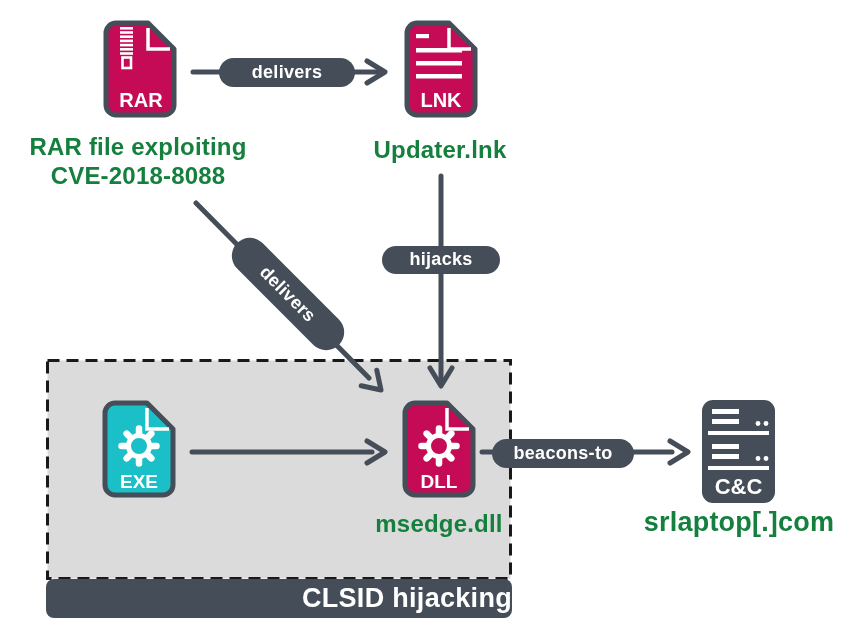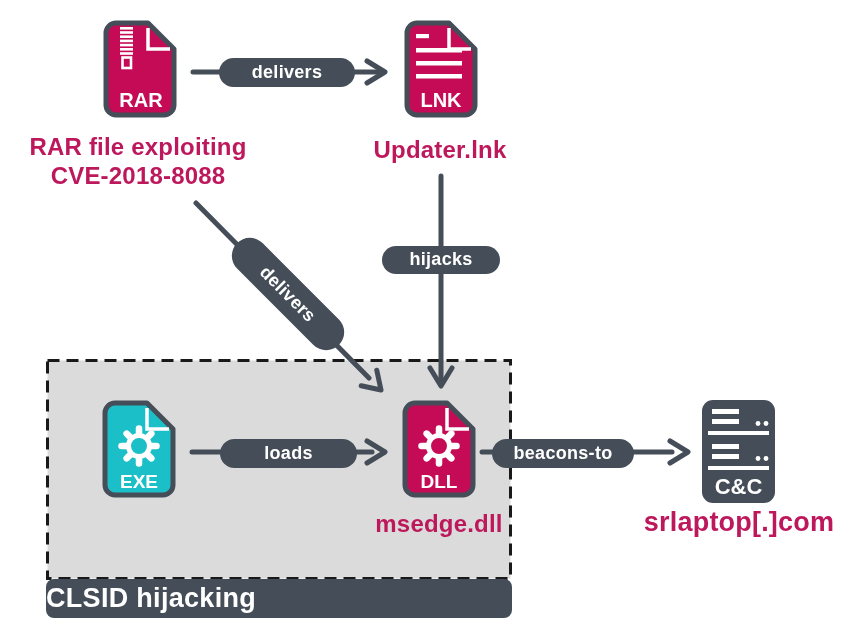--- a/index.html
+++ b/index.html
@@ -4,33 +4,33 @@
 <style>
   html,body{margin:0;padding:0;background:#ffffff;}
   .canvas{
     position:relative;width:850px;height:637px;background:#ffffff;
     font-family:"Liberation Sans",sans-serif;overflow:hidden;
   }
   .abs{position:absolute;}
   svg{display:block;}
   .layer{position:absolute;left:0;top:0;pointer-events:none;}
   .node-label{
-    position:absolute;color:#be185d;font-weight:700;font-size:24px;
+    position:absolute;color:#15803d;font-weight:700;font-size:24px;
     text-align:center;line-height:29px;letter-spacing:0.2px;
   }
   .pill{
     position:absolute;background:#454E58;border-radius:999px;color:#ffffff;
     display:flex;align-items:center;justify-content:center;
     font-size:18px;font-weight:700;letter-spacing:0.3px;z-index:4;
   }
   .pill-diag{transform:rotate(45deg);}
   .clsid-bar{
     position:absolute;left:46px;top:579px;width:466px;height:39px;
     background:#454E58;border-radius:8px;color:#ffffff;font-size:27px;
-    font-weight:700;display:flex;align-items:center;justify-content:flex-start;
+    font-weight:700;display:flex;align-items:center;justify-content:flex-end;
     z-index:5;letter-spacing:0.3px;
   }
   .icon{z-index:3;}
   .lbl{z-index:3;}
 </style>
 </head>
 <body>
 
 <div class="canvas">
 
@@ -148,23 +148,20 @@
   </div>
 
   <div class="pill pill-diag" style="left:216px;top:276px;width:144px;height:36px">
     <span>delivers</span>
   </div>
 
   <div class="pill" style="left:382px;top:245.5px;width:118px;height:28px">
     <span>hijacks</span>
   </div>
 
-  <div class="pill" style="left:220px;top:438.5px;width:137px;height:29px">
-    <span>loads</span>
-  </div>
 
   <div class="pill" style="left:492px;top:438.5px;width:142px;height:29px">
     <span>beacons-to</span>
   </div>
 
   <div class="node-label lbl" style="left:18px;top:132px;width:240px">
     <div>RAR file exploiting</div>
     <div>CVE-2018-8088</div>
   </div>
 

